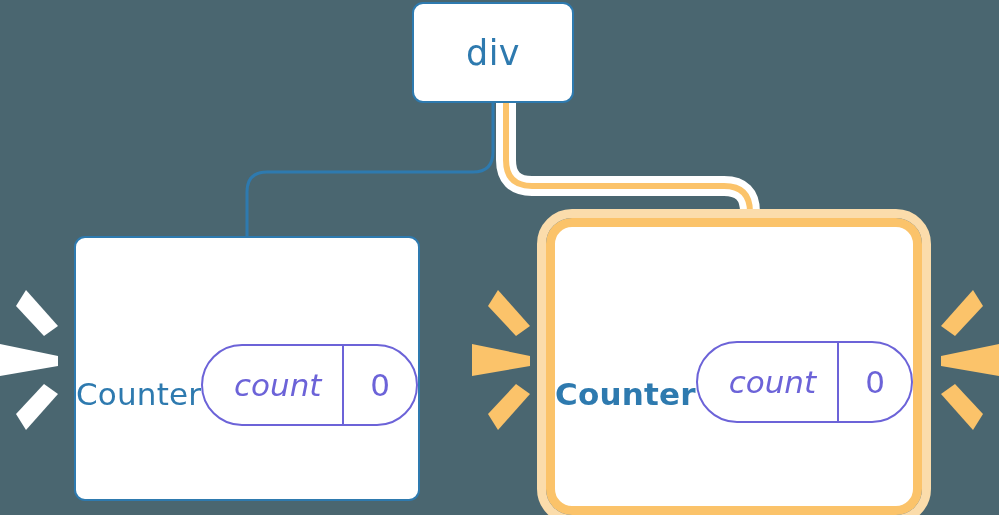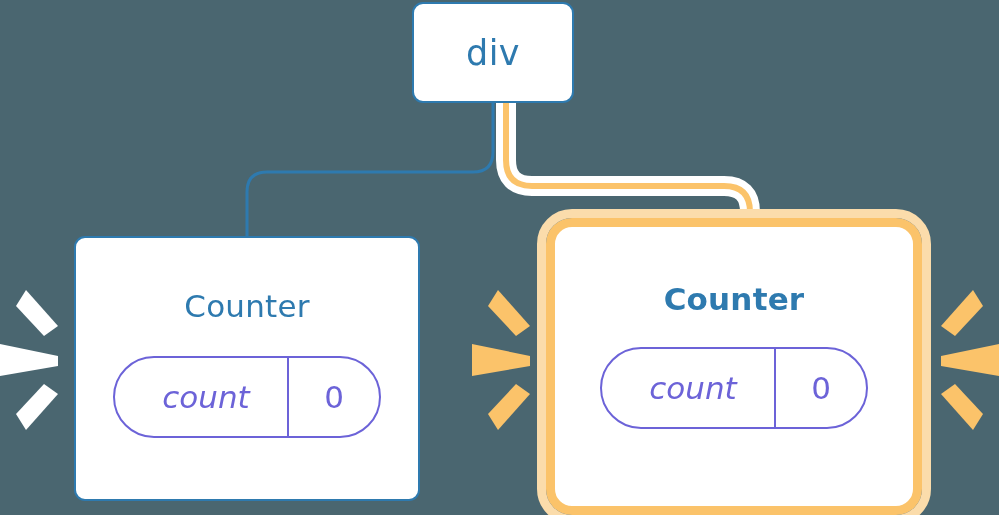--- a/index.html
+++ b/index.html
@@ -48,21 +48,21 @@
     color: #2e7aaf;
     letter-spacing: .5px;
   }
 
   
   .card {
     position: absolute;
     box-sizing: border-box;
     background: #ffffff;
     display: flex;
-    flex-direction: column;
+    flex-direction: row;
     align-items: center;
     z-index: 6;
   }
 
   .card-plain {
     left: 74px;
     top: 236px;
     width: 346px;
     height: 265px;
     border: 2px solid #2e7aaf;

